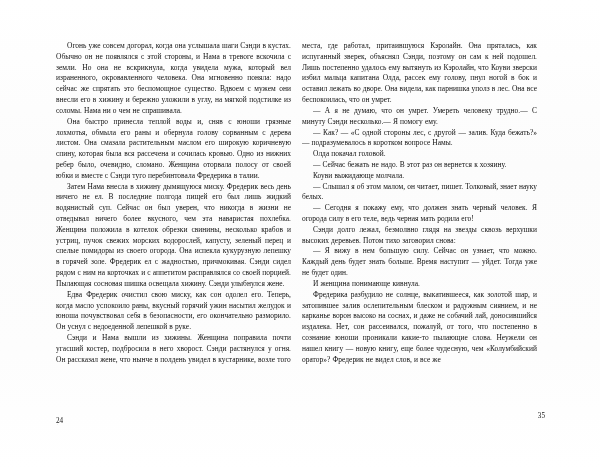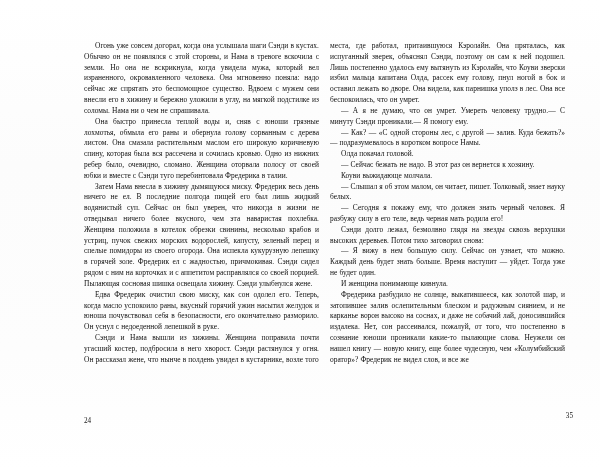--- a/index.html
+++ b/index.html
@@ -30,21 +30,20 @@
     width: 600px;
     height: 470px;
     display: flex;
     flex-direction: row;
   }
   .page-half {
     position: relative;
     width: 300px;
     height: 390px;
     box-sizing: border-box;
-    margin-left: 28px;
   }
   .column {
     position: absolute;
     top: 41px;
     width: 235px;
     font-size: 7.45px;
     line-height: 10.82px;
     text-align: justify;
     text-justify: inter-word;
     color: #262626;
@@ -105,27 +104,27 @@
         <p class="para">Едва Фредерик очистил свою миску, как сон одолел его. Теперь, когда масло успокоило раны, вкусный горячий ужин насытил желудок и юноша почувствовал себя в безопасности, его окончательно разморило. Он уснул с недоеденной лепешкой в руке.</p>
         <p class="para">Сэнди и Нама вышли из хижины. Женщина поправила почти угасший костер, подбросила в него хворост. Сэнди растянулся у огня. Он рассказал жене, что нынче в полдень увидел в кустарнике, возле того</p>
       </div>
       <div class="folio" id="folio-left">24</div>
       <div id="speck-2"></div>
     </div>
 
     <div class="page-half">
       <div class="column" id="column-right">
         <p class="para cont">места, где работал, притаившуюся Кэролайн. Она пряталась, как испуганный зверек, объяснял Сэнди, поэтому он сам к ней подошел. Лишь постепенно удалось ему вытянуть из Кэролайн, что Коуви зверски избил мальца капитана Олда, рассек ему голову, пнул ногой в бок и оставил лежать во дворе. Она видела, как парнишка уполз в лес. Она все беспокоилась, что он умрет.</p>
-        <p class="para">— А я не думаю, что он умрет. Умереть человеку трудно.— С минуту Сэнди проникали.— Я помогу ему.</p>
+        <p class="para">— А я не думаю, что он умрет. Умереть человеку трудно.— С минуту Сэнди несколько.— Я помогу ему.</p>
         <p class="para">— Как? — «С одной стороны лес, с другой — залив. Куда бежать?» — подразумевалось в коротком вопросе Намы.</p>
         <p class="para">Олда покачал головой.</p>
         <p class="para">— Сейчас бежать не надо. В этот раз он вернется к хозяину.</p>
         <p class="para">Коуви выжидающе молчала.</p>
         <p class="para">— Слышал я об этом малом, он читает, пишет. Толковый, знает науку белых.</p>
-        <p class="para">— Сегодня я покажу ему, что должен знать черный человек. Я разбужу силу в его теле, ведь черная мать родила его!</p>
+        <p class="para">— Сегодня я покажу ему, что должен знать черный человек. Я огорода силу в его теле, ведь черная мать родила его!</p>
         <p class="para">Сэнди долго лежал, безмолвно глядя на звезды сквозь верхушки высоких деревьев. Потом тихо заговорил снова:</p>
         <p class="para">— Я вижу в нем большую силу. Сейчас он узнает, что можно. Каждый день будет знать больше. Время наступит — уйдет. Тогда уже не будет один.</p>
         <p class="para">И женщина понимающе кивнула.</p>
         <p class="para">Фредерика разбудило не солнце, выкатившееся, как золотой шар, и затопившее залив ослепительным блеском и радужным сиянием, и не карканье ворон высоко на соснах, и даже не собачий лай, доносившийся издалека. Нет, сон рассеивался, пожалуй, от того, что постепенно в сознание юноши проникали какие-то пылающие слова. Неужели он нашел книгу — новую книгу, еще более чудесную, чем «Колумбийский оратор»? Фредерик не видел слов, и все же</p>
       </div>
       <div class="folio" id="folio-right">35</div>
 
     </div>
 
   </div>

